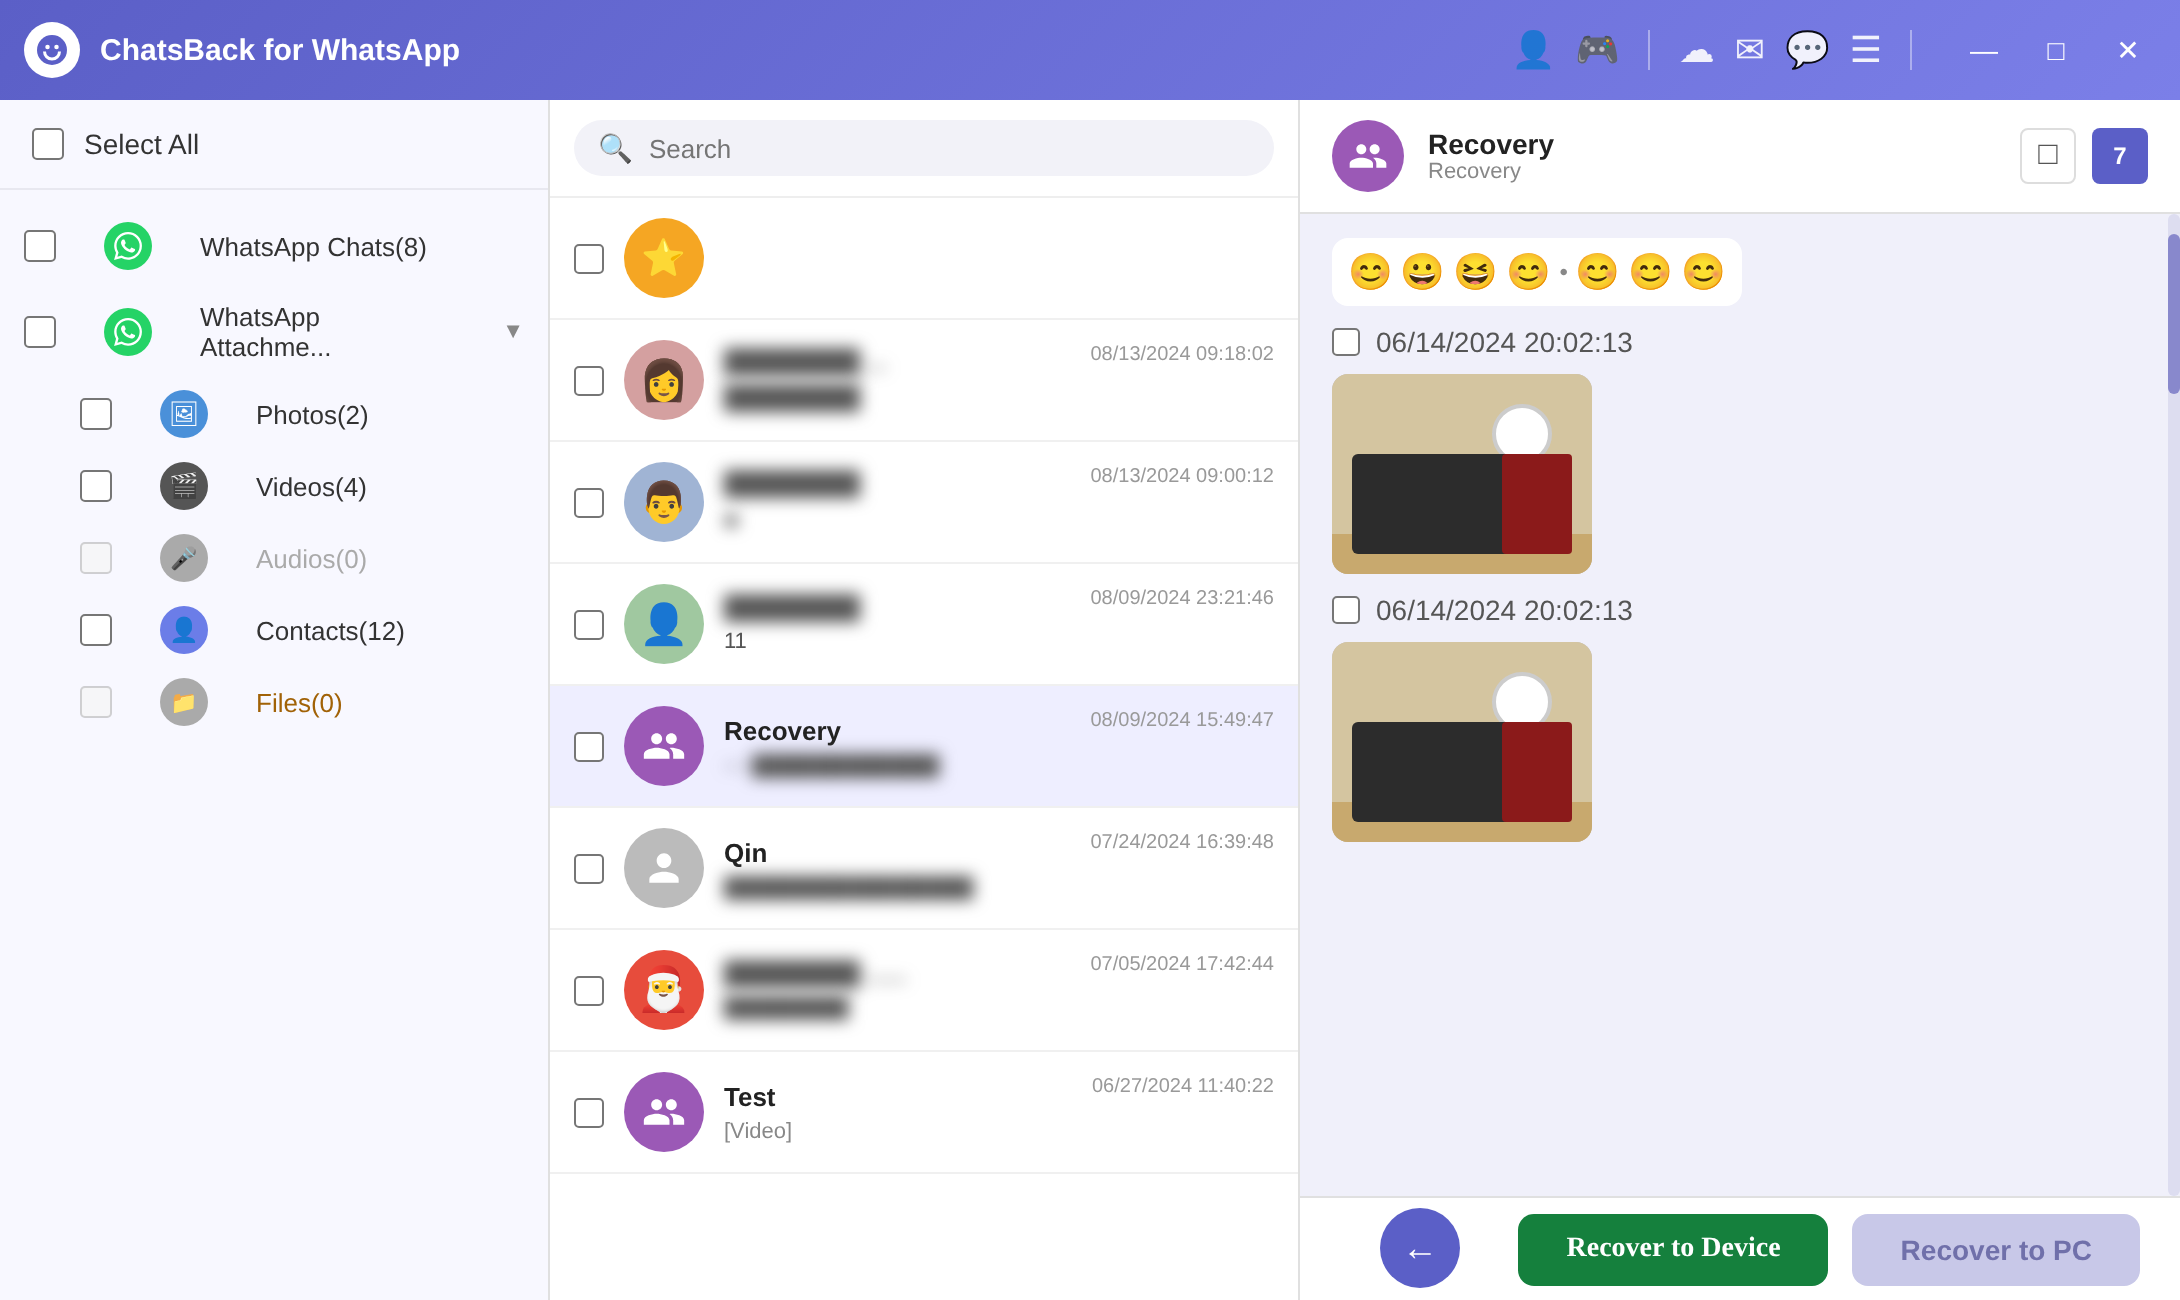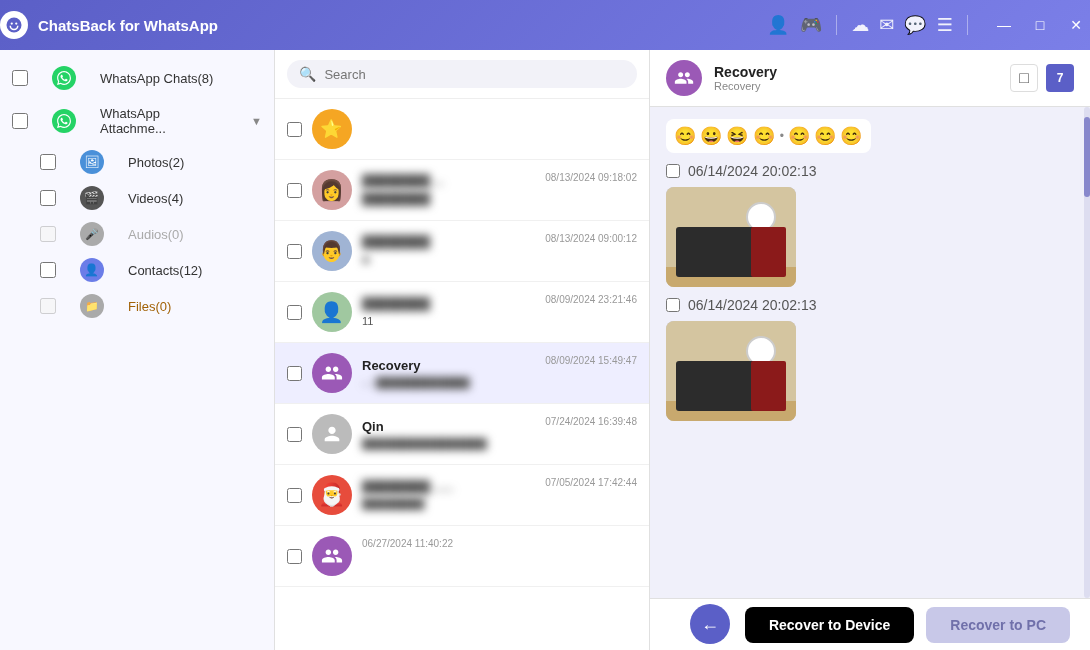--- a/index.html
+++ b/index.html
@@ -4,21 +4,21 @@
   <style>
     * { box-sizing: border-box; margin: 0; padding: 0; font-family: 'Segoe UI', Arial, sans-serif; }
     body { width: 1090px; height: 650px; overflow: hidden; background: #f0f0f0; }
 
     
     .title-bar {
       height: 50px;
       background: linear-gradient(135deg, #5b5fc7 0%, #7b7fe8 100%);
       display: flex;
       align-items: center;
-      padding: 0 0;
+      padding: 0 12px;
       color: white;
     }
     .title-bar-logo {
       width: 28px; height: 28px;
       background: white;
       border-radius: 50%;
       display: flex; align-items: center; justify-content: center;
       margin-right: 10px;
     }
     .title-bar-logo svg { width: 18px; height: 18px; }
@@ -312,22 +312,23 @@
     }
     .recover-btn {
       padding: 10px 24px;
       border-radius: 8px;
       font-size: 14px;
       font-weight: 600;
       cursor: pointer;
       border: none;
     }
     .recover-device {
-      background: #000000;
+      background: #15803d;
       color: white;
+      font-family: Liberation Serif, serif;
     }
     .recover-pc {
       background: #c8c8e8;
       color: #7070aa;
     }
     .bottom-bar-wrapper {
       position: relative;
       display: flex;
       align-items: center;
       width: 100%;
@@ -390,20 +391,24 @@
       <div class="wc-btn">—</div>
       <div class="wc-btn">□</div>
       <div class="wc-btn wc-close">✕</div>
     </div>
   </div>
 </div>
 
 <div class="main-layout">
 
   <div class="sidebar">
+    <div class="sidebar-header">
+      <input type="checkbox" class="sidebar-checkbox" style="">
+      <span class="sidebar-select-all">Select All</span>
+    </div>
     <div class="sidebar-items">
 
       <div class="sidebar-item">
         <input type="checkbox" class="sidebar-checkbox" style="">
         <div class="sidebar-item-icon icon-whatsapp">
           <svg width="14" height="14" viewBox="0 0 24 24" fill="white">
             <path d="M17.472 14.382c-.297-.149-1.758-.867-2.03-.967-.273-.099-.471-.148-.67.15-.197.297-.767.966-.94 1.164-.173.199-.347.223-.644.075-.297-.15-1.255-.463-2.39-1.475-.883-.788-1.48-1.761-1.653-2.059-.173-.297-.018-.458.13-.606.134-.133.298-.347.446-.52.149-.174.198-.298.298-.497.099-.198.05-.371-.025-.52-.075-.149-.669-1.612-.916-2.207-.242-.579-.487-.5-.669-.51-.173-.008-.371-.01-.57-.01-.198 0-.52.074-.792.372-.272.297-1.04 1.016-1.04 2.479 0 1.462 1.065 2.875 1.213 3.074.149.198 2.096 3.2 5.077 4.487.709.306 1.262.489 1.694.625.712.227 1.36.195 1.871.118.571-.085 1.758-.719 2.006-1.413.248-.694.248-1.289.173-1.413-.074-.124-.272-.198-.57-.347m-5.421 7.403h-.004a9.87 9.87 0 01-5.031-1.378l-.361-.214-3.741.982.998-3.648-.235-.374a9.86 9.86 0 01-1.51-5.26c.001-5.45 4.436-9.884 9.888-9.884 2.64 0 5.122 1.03 6.988 2.898a9.825 9.825 0 012.893 6.994c-.003 5.45-4.437 9.884-9.885 9.884m8.413-18.297A11.815 11.815 0 0012.05 0C5.495 0 .16 5.335.157 11.892c0 2.096.547 4.142 1.588 5.945L.057 24l6.305-1.654a11.882 11.882 0 005.683 1.448h.005c6.554 0 11.89-5.335 11.893-11.893a11.821 11.821 0 00-3.48-8.413z"></path>
           </svg>
         </div>
         <span class="sidebar-item-label">WhatsApp Chats(8)</span>
@@ -538,20 +543,24 @@
         </div>
         <div class="chat-time">07/05/2024 17:42:44</div>
       </div>
 
       <div class="chat-item">
         <input type="checkbox" class="chat-item-checkbox" style="">
         <div class="chat-avatar chat-avatar-group">
           <svg width="22" height="22" viewBox="0 0 24 24" fill="white">
             <path d="M16 11c1.66 0 2.99-1.34 2.99-3S17.66 5 16 5c-1.66 0-3 1.34-3 3s1.34 3 3 3zm-8 0c1.66 0 2.99-1.34 2.99-3S9.66 5 8 5C6.34 5 5 6.34 5 8s1.34 3 3 3zm0 2c-2.33 0-7 1.17-7 3.5V19h14v-2.5c0-2.33-4.67-3.5-7-3.5zm8 0c-.29 0-.62.02-.97.05 1.16.84 1.97 1.97 1.97 3.45V19h6v-2.5c0-2.33-4.67-3.5-7-3.5z"></path>
           </svg>
+        </div>
+        <div class="chat-info">
+          <div class="chat-name">Test</div>
+          <div class="chat-preview" style="font-size:11px;color:#888">[Video]</div>
         </div>
         <div class="chat-time">06/27/2024 11:40:22</div>
       </div>
 
     </div>
   </div>
 
   <div class="right-panel">
 
     <div class="right-header">

